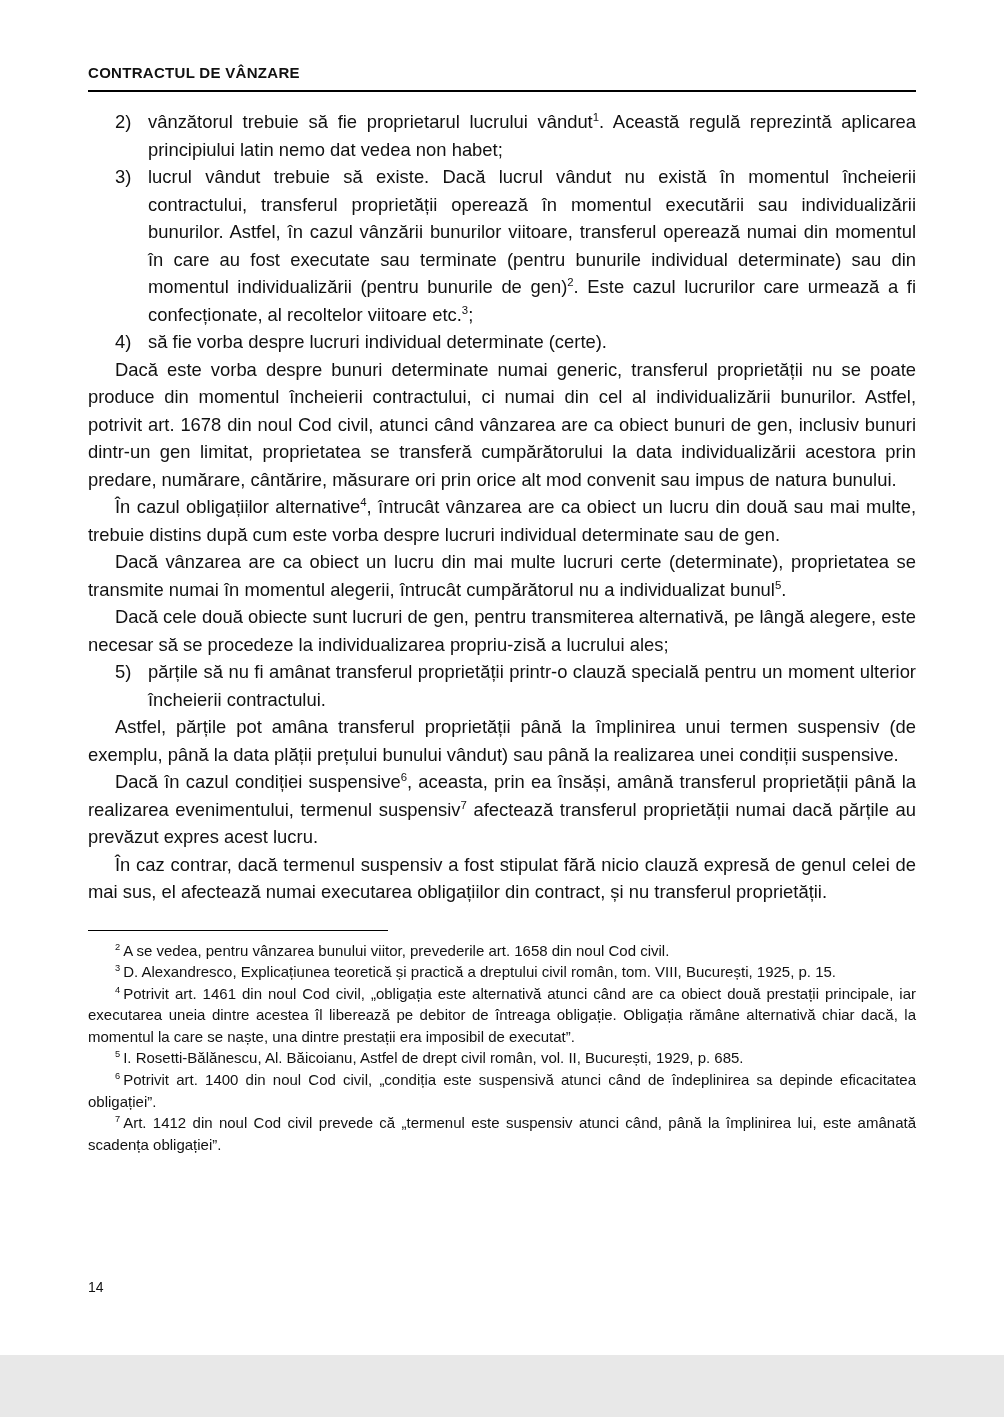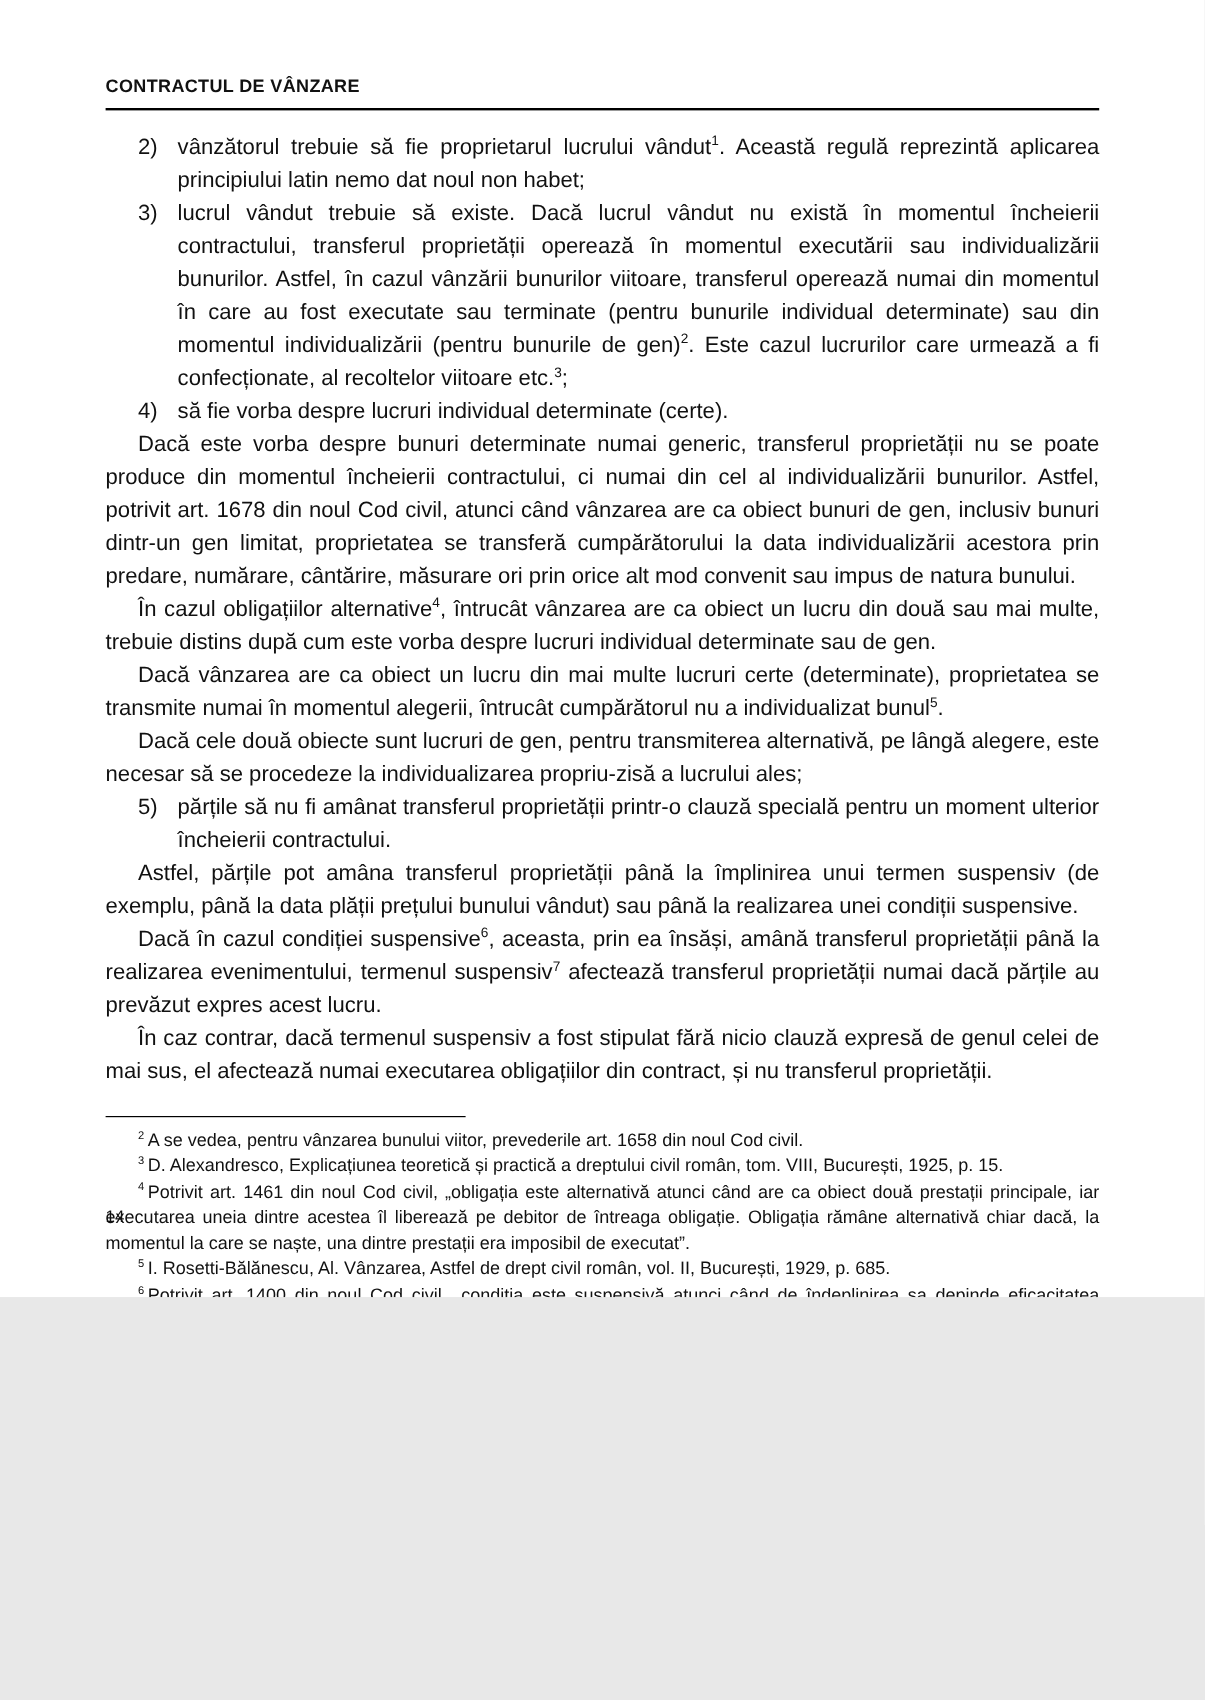--- a/index.html
+++ b/index.html
@@ -1,19 +1,19 @@
 <!DOCTYPE html>
 <html><head>
 <meta charset="utf-8">
 <style>
   html, body { margin: 0; padding: 0; background: #e8e8e8; }
   .page {
     position: relative;
     width: 1004px;
-    height: 1081px;
+    height: 1355px;
     margin: 0 auto;
     background: #ffffff;
     box-sizing: border-box;
     padding: 64px 88px 0 88px;
     font-family: "Liberation Sans", "DejaVu Sans", sans-serif;
     color: #111111;
     overflow: hidden;
   }
   .header-title {
     font-size: 15px;
@@ -62,21 +62,21 @@
 <body>
 
 <div class="page">
   <header>
     <div class="header-title">CONTRACTUL DE VÂNZARE</div>
   </header>
 
   <main class="body-content">
       <div class="list-item">
         <span class="list-marker">2)</span>
-        <div class="li-text"><span class="italic">vânzătorul trebuie să fie proprietarul lucrului vândut</span><sup>1</sup><span>. Această regulă reprezintă aplicarea principiului latin </span><span class="italic">nemo dat noul non habet</span><span>;</span></div>
+        <div class="li-text"><span class="italic">vânzătorul trebuie să fie proprietarul lucrului vândut</span><sup>1</sup><span>. Această regulă reprezintă aplicarea principiului latin </span><span class="italic">nemo dat vedea non habet</span><span>;</span></div>
       </div>
       <div class="list-item">
         <span class="list-marker">3)</span>
         <div class="li-text"><span class="italic">lucrul vândut trebuie să existe</span><span>. Dacă lucrul vândut nu există în momentul încheierii contractului, transferul proprietății operează în momentul executării sau individualizării bunurilor. Astfel, în cazul vânzării bunurilor viitoare, transferul operează numai din momentul în care au fost executate sau terminate (pentru bunurile individual determinate) sau din momentul individualizării (pentru bunurile de gen)</span><sup>2</sup><span>. Este cazul lucrurilor care urmează a fi confecționate, al recoltelor viitoare etc.</span><sup>3</sup><span>;</span></div>
       </div>
       <div class="list-item">
         <span class="list-marker">4)</span>
         <div class="li-text"><span>să fie vorba despre </span><span class="italic">lucruri individual determinate</span><span> (certe).</span></div>
       </div>
       <p class="para"><span>Dacă este vorba despre bunuri determinate numai generic, transferul proprietății nu se poate produce din momentul încheierii contractului, ci numai din cel al individualizării bunurilor. Astfel, potrivit art. 1678 din noul Cod civil, atunci când vânzarea are ca obiect bunuri de gen, inclusiv bunuri dintr-un gen limitat, proprietatea se transferă cumpărătorului la data individualizării acestora prin predare, numărare, cântărire, măsurare ori prin orice alt mod convenit sau impus de natura bunului.</span></p>
@@ -91,19 +91,19 @@
       <p class="para"><span>Dacă în cazul condiției suspensive</span><sup>6</sup><span>, aceasta, prin ea însăși, amână transferul proprietății până la realizarea evenimentului, termenul suspensiv</span><sup>7</sup><span> afectează transferul proprietății numai dacă părțile au prevăzut expres acest lucru.</span></p>
       <p class="para"><span>În caz contrar, dacă termenul suspensiv a fost stipulat fără nicio clauză expresă de genul celei de mai sus, el afectează numai executarea obligațiilor din contract, și nu transferul proprietății.</span></p>
     </main>
 
   <div class="footnote-sep"></div>
 
   <section class="footnotes">
       <p class="footnote"><sup>2</sup><span>A se vedea, pentru vânzarea bunului viitor, prevederile art. 1658 din noul Cod civil.</span></p>
       <p class="footnote"><sup>3</sup><span>D. Alexandresco, </span><span class="italic">Explicațiunea teoretică și practică a dreptului civil român</span><span>, tom. VIII, București, 1925, p. 15.</span></p>
       <p class="footnote"><sup>4</sup><span>Potrivit art. 1461 din noul Cod civil, „obligația este alternativă atunci când are ca obiect două prestații principale, iar executarea uneia dintre acestea îl liberează pe debitor de întreaga obligație. Obligația rămâne alternativă chiar dacă, la momentul la care se naște, una dintre prestații era imposibil de executat”.</span></p>
-      <p class="footnote"><sup>5</sup><span>I. Rosetti-Bălănescu, Al. Vânzarea, </span><span class="italic">Astfel de drept civil român</span><span>, vol. II, București, 1929, p. 685.</span></p>
+      <p class="footnote"><sup>5</sup><span>I. Rosetti-Bălănescu, Al. Băicoianu, </span><span class="italic">Astfel de drept civil român</span><span>, vol. II, București, 1929, p. 685.</span></p>
       <p class="footnote"><sup>6</sup><span>Potrivit art. 1400 din noul Cod civil, „condiția este suspensivă atunci când de îndeplinirea sa depinde eficacitatea obligației”.</span></p>
       <p class="footnote"><sup>7</sup><span>Art. 1412 din noul Cod civil prevede că „termenul este suspensiv atunci când, până la împlinirea lui, este amânată scadența obligației”.</span></p>
     </section>
 
   <div class="page-number">14</div>
 </div>
 
 </body></html>

